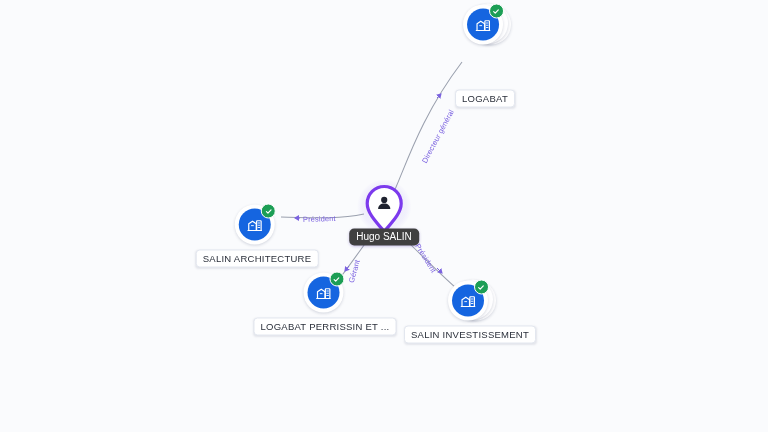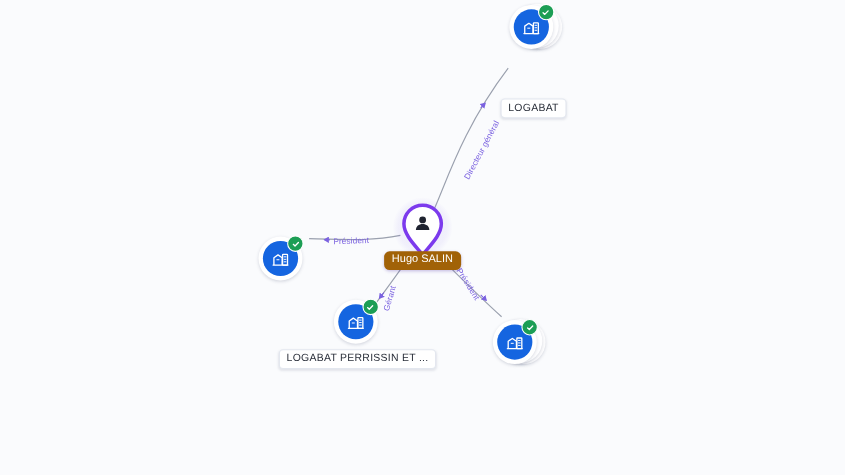--- a/index.html
+++ b/index.html
@@ -104,21 +104,21 @@
     position: relative;
     width: 40px;
     height: 50px;
   }
   .pin-shape {
     position: absolute;
     left: 0; top: 0;
   }
   .person-label {
     margin-top: -6px;
-    background: #a16207;
+    background: #404040;
     border-radius: 5px;
     padding: 2px 7px 3px 7px;
     font-size: 10px;
     color: #ffffff;
     white-space: nowrap;
     box-shadow: 0 1px 3px rgba(60,30,160,0.28);
     line-height: 12px;
     position: relative;
     z-index: 5;
   }
@@ -200,20 +200,21 @@
           <path d="M16.4 10h2.2M16.4 13h2.2M16.4 16h2.2" stroke="#ffffff" stroke-width="1.2" stroke-linecap="round"></path>
           <path d="M7.6 13.5h2.6" stroke="#ffffff" stroke-width="1.2" stroke-linecap="round"></path>
         </svg>
       </div>
       <div class="verified-badge">
         <svg width="8" height="8" viewBox="0 0 12 12">
           <path d="M2.5 6.2 L4.8 8.4 L9.4 3.6" stroke="#ffffff" stroke-width="1.8" fill="none" stroke-linecap="round" stroke-linejoin="round"></path>
         </svg>
       </div>
     </div>
+    <div class="node-label">SALIN ARCHITECTURE</div>
   </div>
 
   <div class="node" style="left:325px; top:303px;">
     <div class="company-stack">
       <div class="stack-card s0"></div>
       <div class="company-disc">
         <svg width="18" height="18" viewBox="0 0 24 24" fill="none">
           <path d="M3 20h18" stroke="#ffffff" stroke-width="1.6" stroke-linecap="round"></path>
           <path d="M4 20V11l5-3.4L14 11v9" stroke="#ffffff" stroke-width="1.6" stroke-linejoin="round" fill="none"></path>
           <rect x="14.5" y="7" width="6" height="13" rx="0.7" stroke="#ffffff" stroke-width="1.6" fill="none"></rect>
@@ -243,20 +244,21 @@
           <path d="M16.4 10h2.2M16.4 13h2.2M16.4 16h2.2" stroke="#ffffff" stroke-width="1.2" stroke-linecap="round"></path>
           <path d="M7.6 13.5h2.6" stroke="#ffffff" stroke-width="1.2" stroke-linecap="round"></path>
         </svg>
       </div>
       <div class="verified-badge">
         <svg width="8" height="8" viewBox="0 0 12 12">
           <path d="M2.5 6.2 L4.8 8.4 L9.4 3.6" stroke="#ffffff" stroke-width="1.8" fill="none" stroke-linecap="round" stroke-linejoin="round"></path>
         </svg>
       </div>
     </div>
+    <div class="node-label">SALIN INVESTISSEMENT</div>
   </div>
 
   <div class="node" style="left:384px; top:215px;">
     <div class="person-halo"></div>
     <div class="person-pin">
       <svg class="pin-shape" width="40" height="50" viewBox="0 0 40 50">
         <path d="M20 2 C10.6 2 3 9.6 3 19 C3 29 13 38.5 20 47 C27 38.5 37 29 37 19 C37 9.6 29.4 2 20 2 Z" fill="#ffffff" stroke="#7c3aed" stroke-width="3.2"></path>
         <circle cx="20" cy="19" r="11.2" fill="#ffffff"></circle>
         <g>
           <circle cx="20" cy="15.4" r="3.1" fill="#1f2330"></circle>

